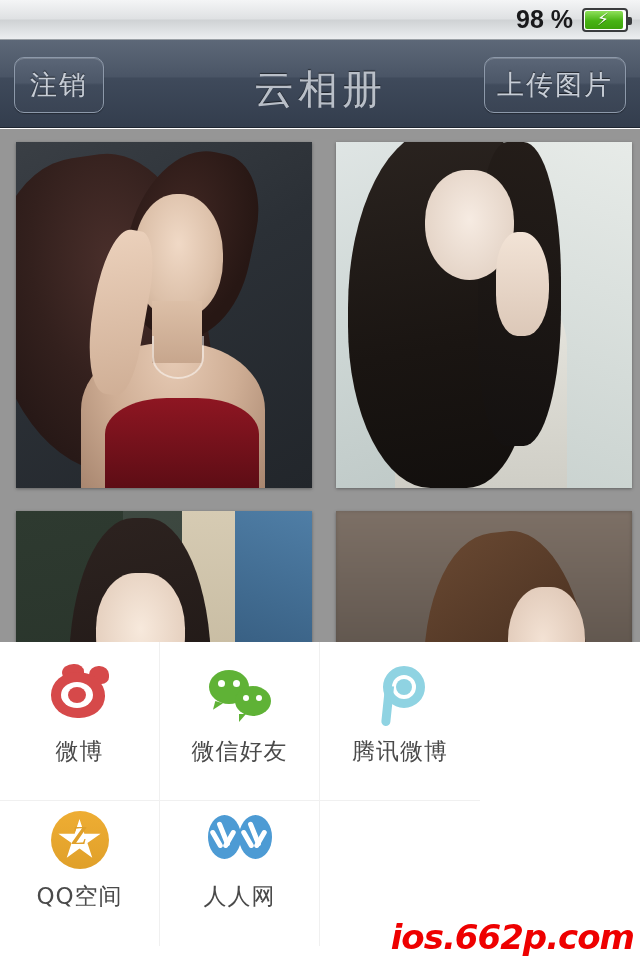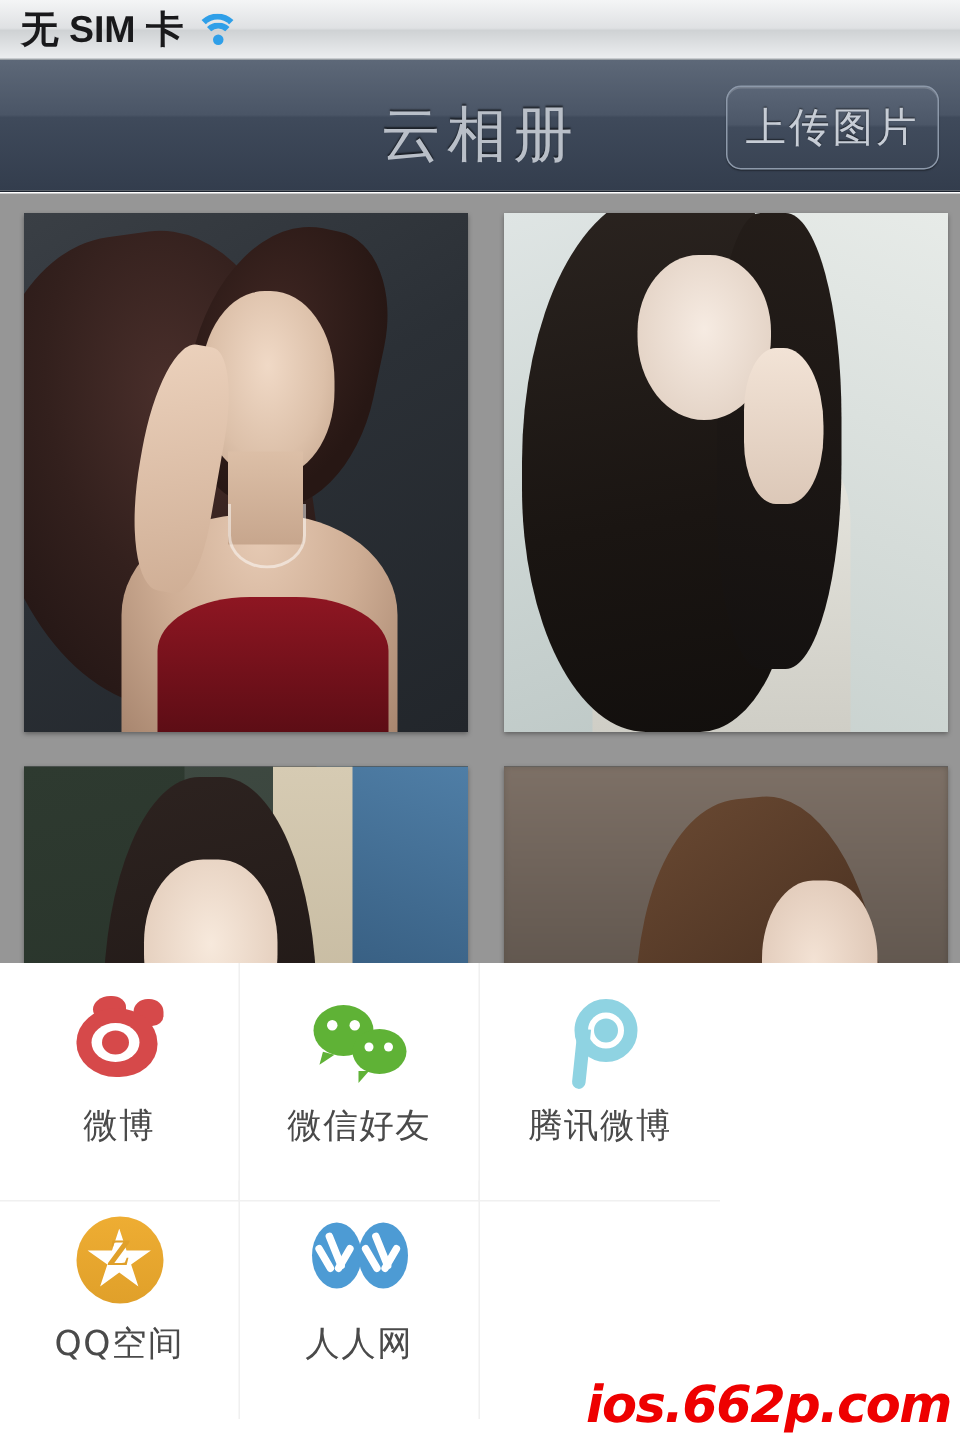--- a/index.html
+++ b/index.html
@@ -474,31 +474,31 @@
     color: #ee0000;
     letter-spacing: -1px;
     z-index: 50;
     line-height: 1;
   }
 </style>
 </head>
 <body>
 
 <div id="status-bar">
-  <div id="status-left">
-    <span class="sb-cn">无 SIM 卡</span>
-    <span id="wifi-icon">
-      <i class="a"></i>
-        <i class="b"></i>
-        <i class="c"></i>
+  <div id="status-right">
+    <span class="sb-text">98 %</span>
+    <span id="battery">
+      <span class="fill"></span>
+      <span class="bolt">⚡</span>
     </span>
   </div>
 </div>
 
 <div id="nav-bar">
+  <div class="nav-btn" id="btn-logout">注销</div>
   <div id="nav-title">云相册</div>
   <div class="nav-btn" id="btn-upload">上传图片</div>
 </div>
 
 <div id="photo-grid">
 
   <div class="photo-row">
     <div class="photo-cell">
       <div class="ph-inner p1">
         <span class="hair"></span>

